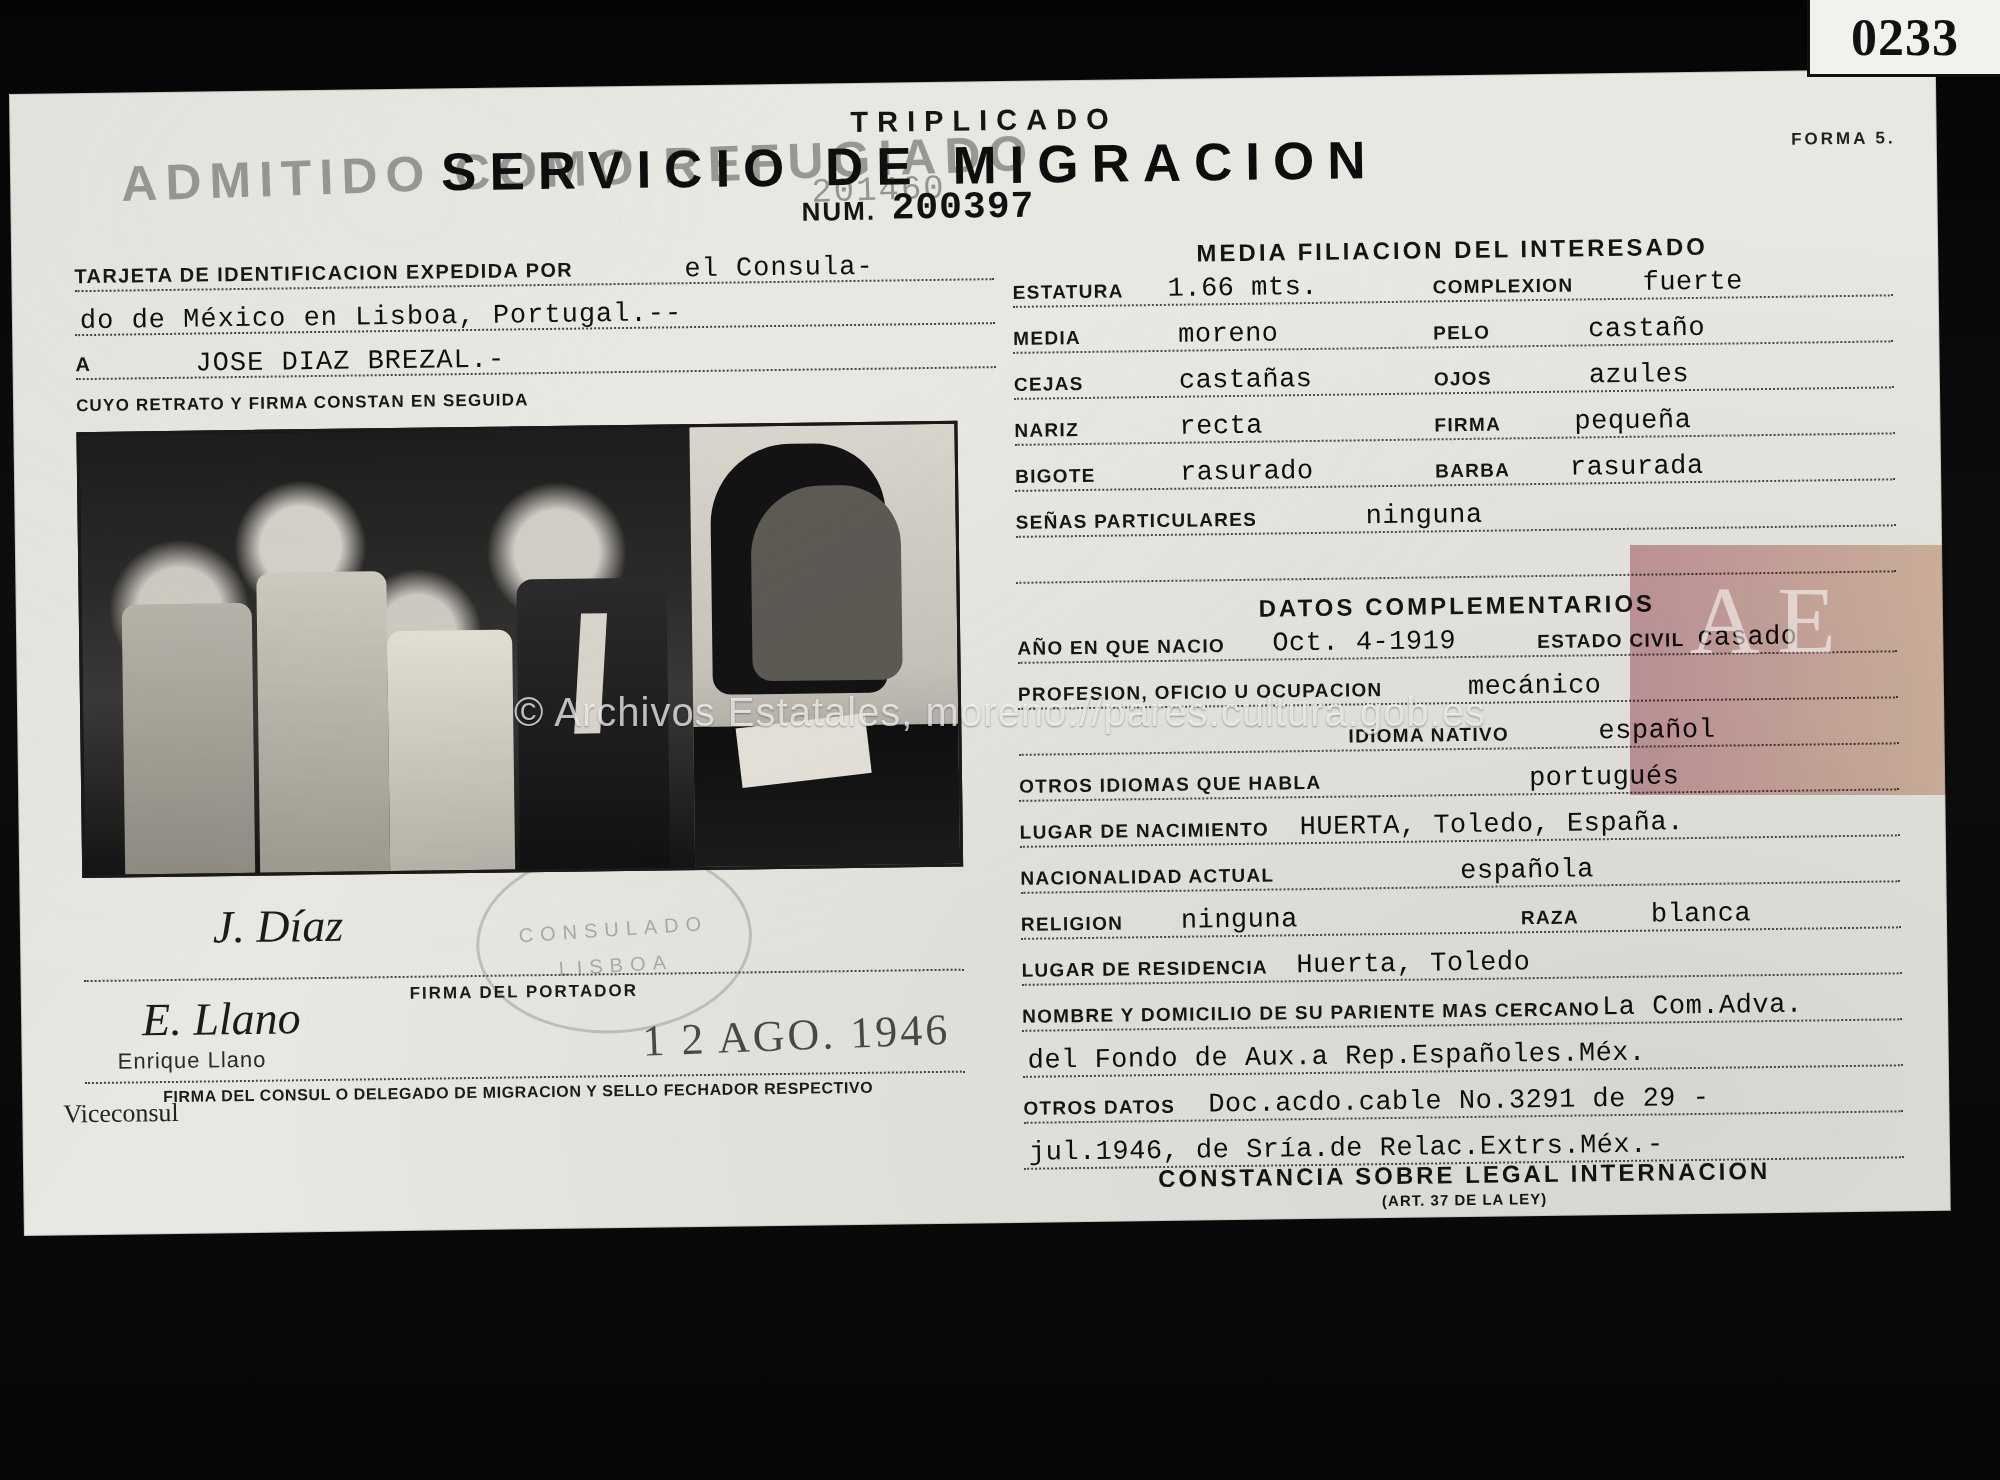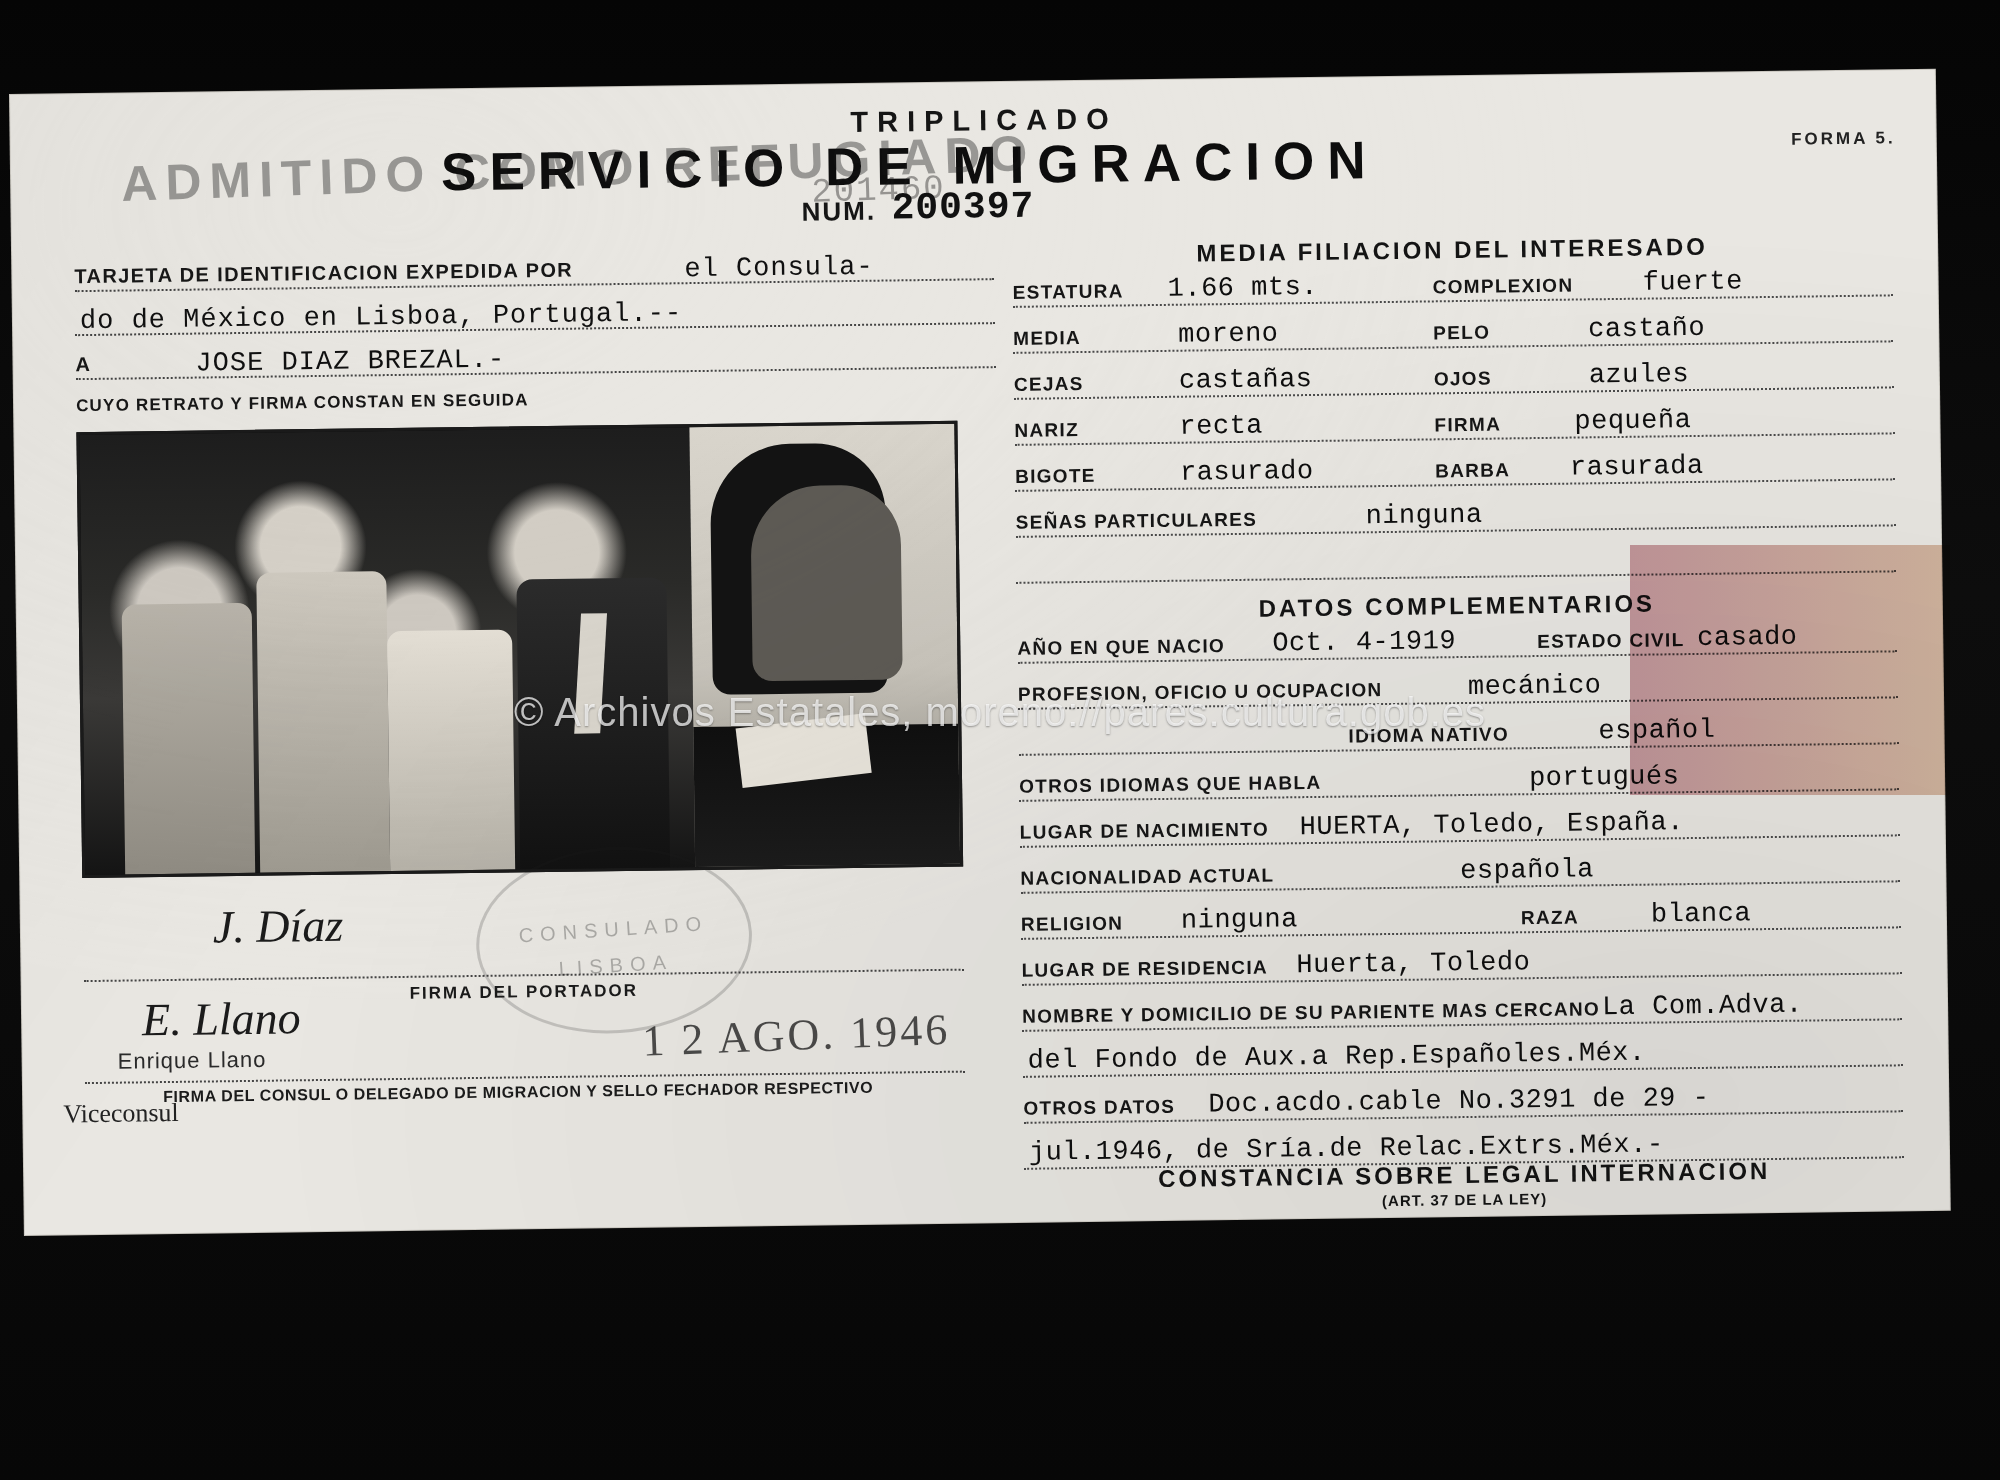--- a/index.html
+++ b/index.html
@@ -96,20 +96,23 @@
       font-size:96px;color:rgba(255,255,255,.55);letter-spacing:18px;pointer-events:none;}
   .wm-ae2{position:absolute;left:1650px;top:690px;z-index:32;font-size:24px;letter-spacing:6px;
       color:rgba(255,255,255,.65);pointer-events:none;line-height:30px;text-align:center;width:290px;}
 </style>
 </head>
 <body>
 
 <div id="stage">
   <div class="photo-bg"></div>
 
+  <div class="corner-tab">
+    <span>0233</span>
+  </div>
 
   <div class="card">
     <div class="card-inner">
 
       <div class="triplicado">TRIPLICADO</div>
       <div class="title">SERVICIO DE MIGRACION</div>
       <div class="forma">FORMA 5.</div>
 
       <div class="stamp-admit">ADMITIDO COMO REFUGIADO</div>
       <div class="stamp-num-ghost">201460</div>
@@ -290,14 +293,15 @@
       <div class="legal">
         <div class="l1">CONSTANCIA SOBRE LEGAL INTERNACION</div>
         <div class="l2">(ART. 37 DE LA LEY)</div>
       </div>
 
       <div class="grain"></div>
     </div>
   </div>
 
   <div class="wm-box"></div>
+  <div class="wm-ae">AE</div>
   <div class="wm-line">© Archivos Estatales, moreno://pares.cultura.gob.es</div>
 </div>
 
 </body></html>

